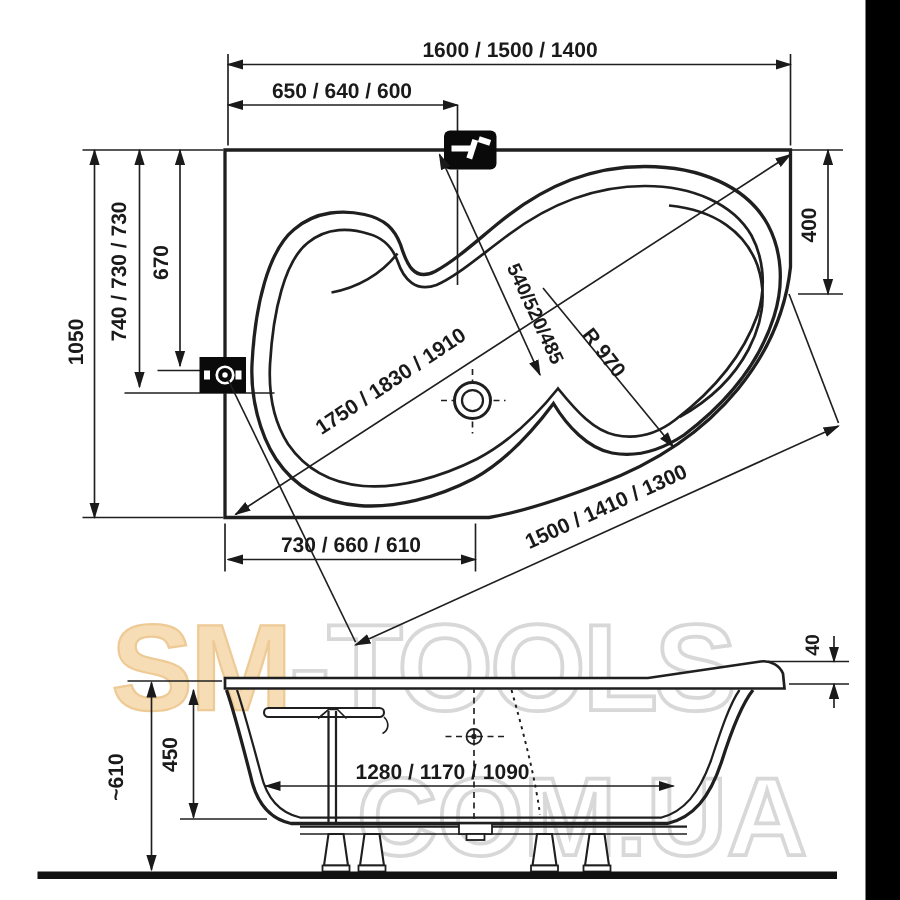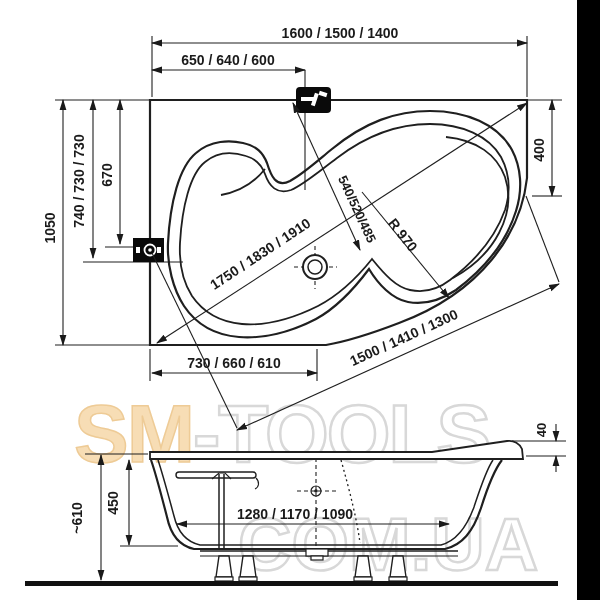--- a/index.html
+++ b/index.html
@@ -1,21 +1,21 @@
 <!DOCTYPE html>
 <html><head>
 <meta charset="utf-8">
 <style>
   html,body{margin:0;padding:0;width:600px;height:600px;background:#fff;overflow:hidden;
             font-family:"Liberation Sans",sans-serif;}
   .stage{position:relative;width:600px;height:600px;background:#fff;}
   
   .wm{position:absolute;z-index:1;white-space:nowrap;font-weight:800;
       font-family:"Liberation Sans",sans-serif;user-select:none;}
-  .wm-line1{left:74px;top:387px;font-size:82px;letter-spacing:-2px;}
+  .wm-line1{left:74px;top:399px;font-size:82px;letter-spacing:-2px;}
   .wm-sm{color:#f7ddb5;-webkit-text-stroke:1.5px #eecb96;}
   .wm-tools{color:transparent;-webkit-text-stroke:2.5px #d8d8d8;}
   .wm-line2{left:238px;top:502px;font-size:74px;letter-spacing:0px;
             color:transparent;-webkit-text-stroke:2.5px #d8d8d8;}
   svg.draw{position:absolute;left:0;top:0;z-index:2;}
   .ln{stroke:#1f1f1f;fill:none;}
   .w22{stroke-width:2.2;} .w18{stroke-width:1.8;} .w15{stroke-width:1.5;}
   .thin{stroke-width:1.1;}
   .fillw{fill:#ffffff;}
   .dash{stroke-dasharray:4 3;}

